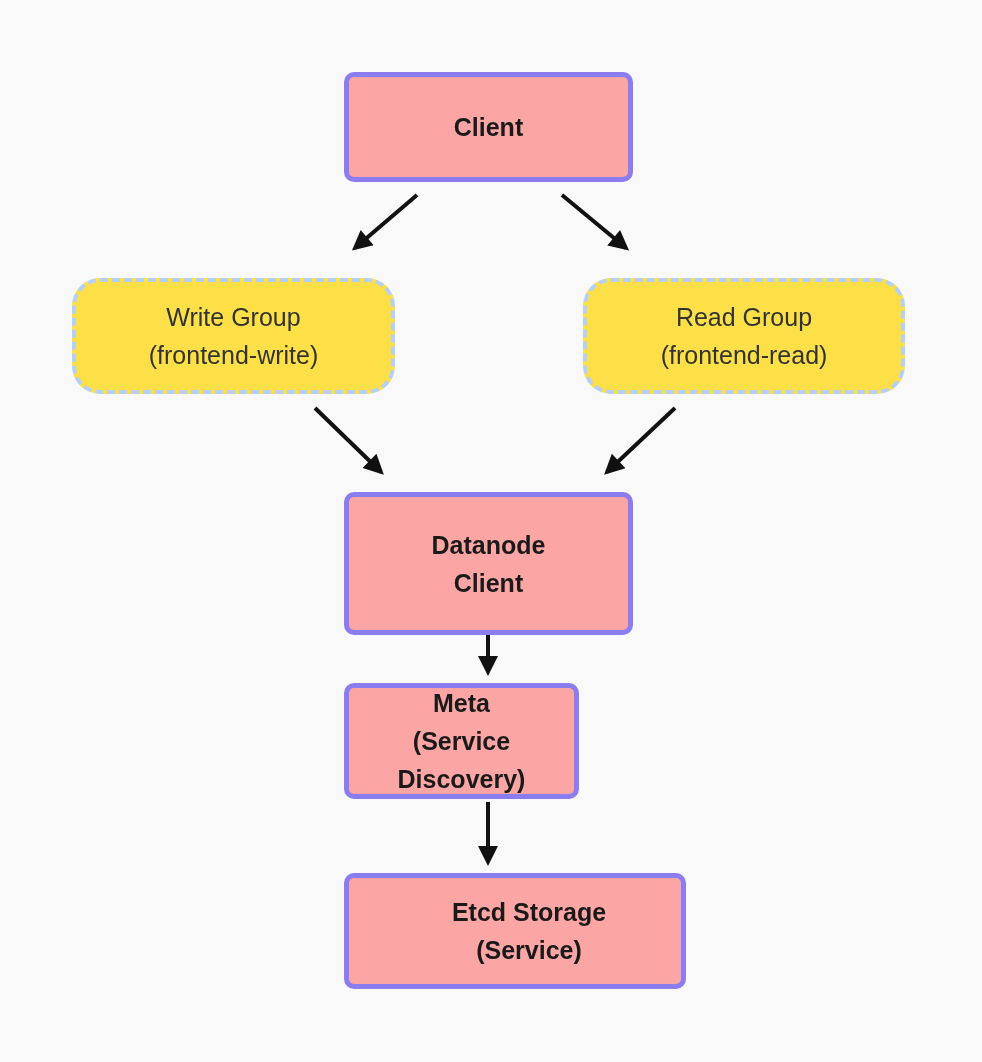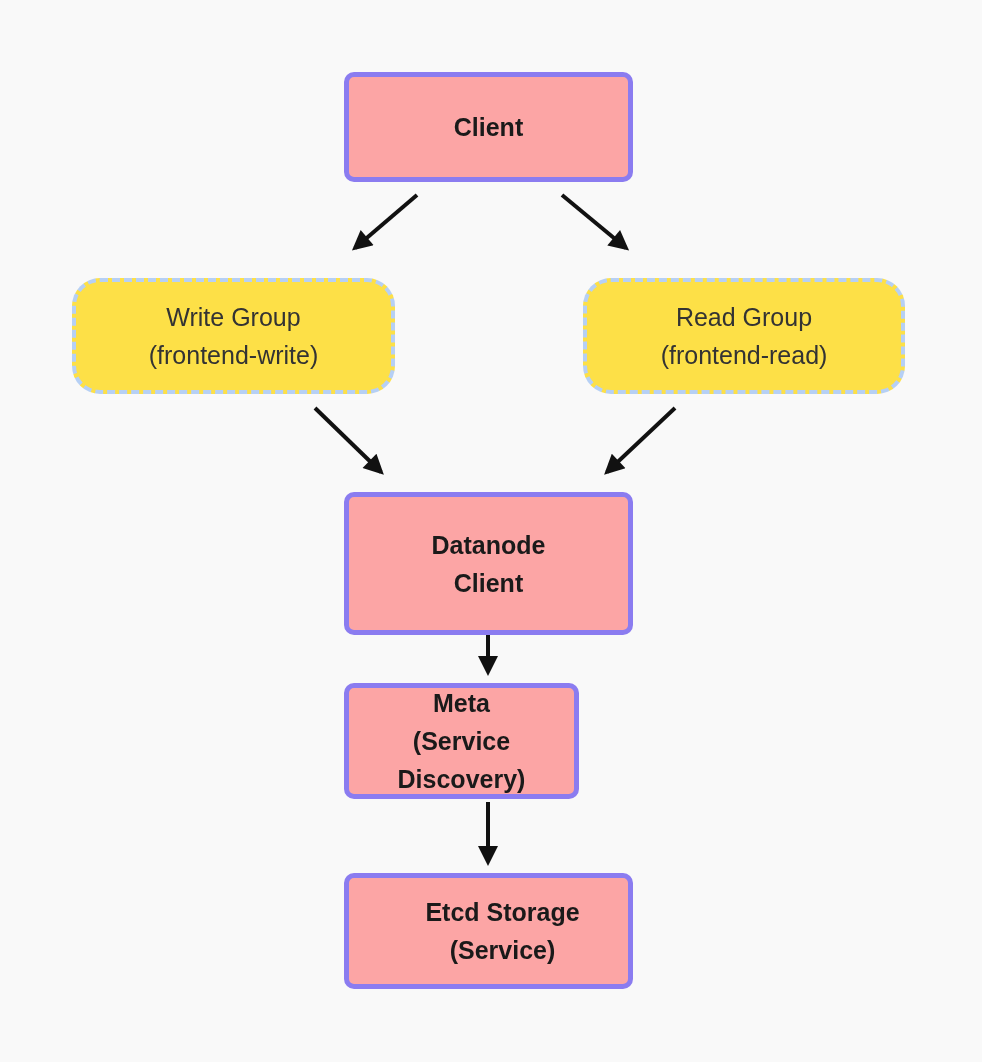--- a/index.html
+++ b/index.html
@@ -47,21 +47,21 @@
     border: 4px dashed #b6d0f5;
     border-radius: 28px;
     font-weight: 400;
     color: #333333;
   }
   #node-client   { left: 344px; top: 72px;  width: 289px; height: 110px; }
   #node-write    { left: 72px;  top: 278px; width: 323px; height: 116px; }
   #node-read     { left: 583px; top: 278px; width: 322px; height: 116px; }
   #node-datanode { left: 344px; top: 492px; width: 289px; height: 143px; }
   #node-meta     { left: 344px; top: 683px; width: 235px; height: 116px; }
-  #node-etcd     { left: 344px; top: 873px; width: 289px; height: 116px; padding-left: 28px; }
+  #node-etcd     { left: 344px; top: 873px; width: 342px; height: 116px; padding-left: 28px; }
   .edge {
     stroke: #111111;
     stroke-width: 4;
     fill: none;
   }
 </style>
 </head>
 <body>
 
 <div class="canvas">

